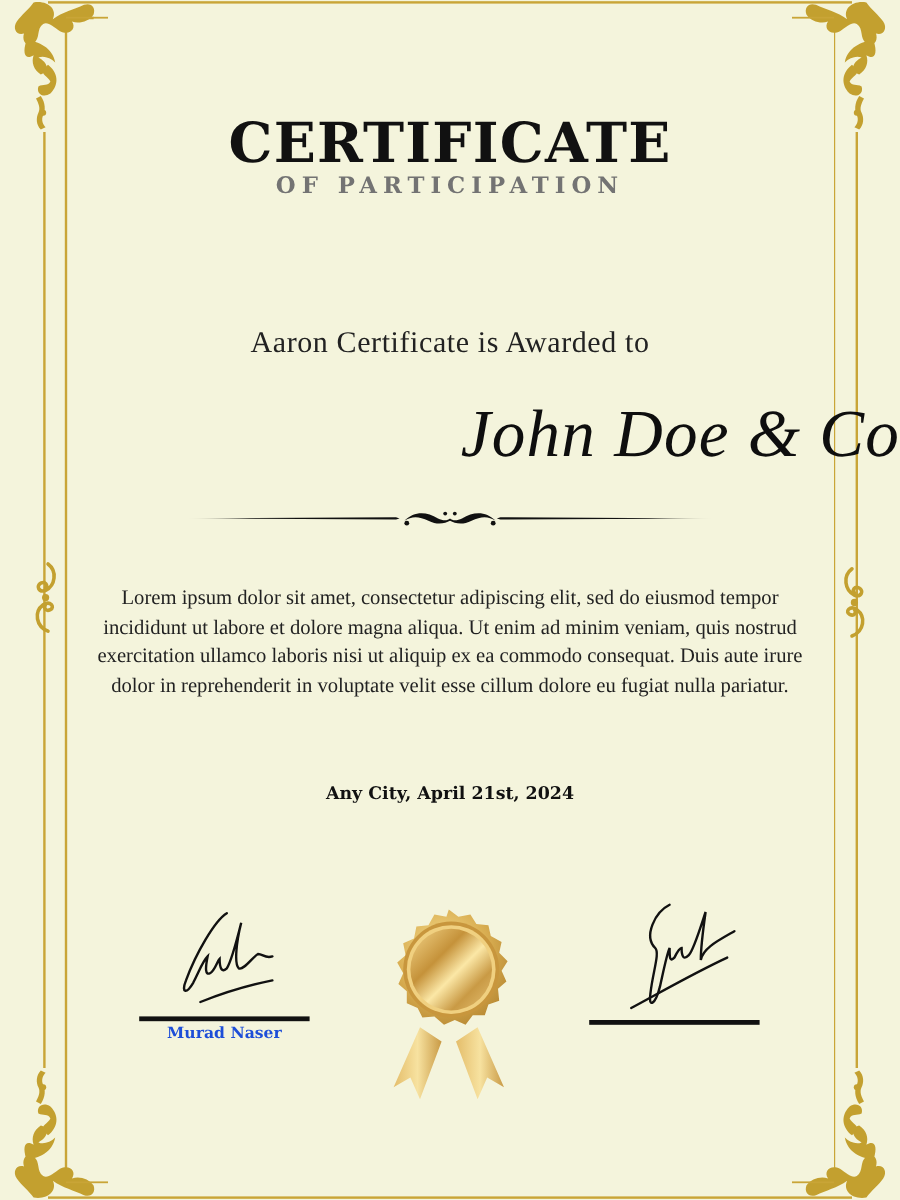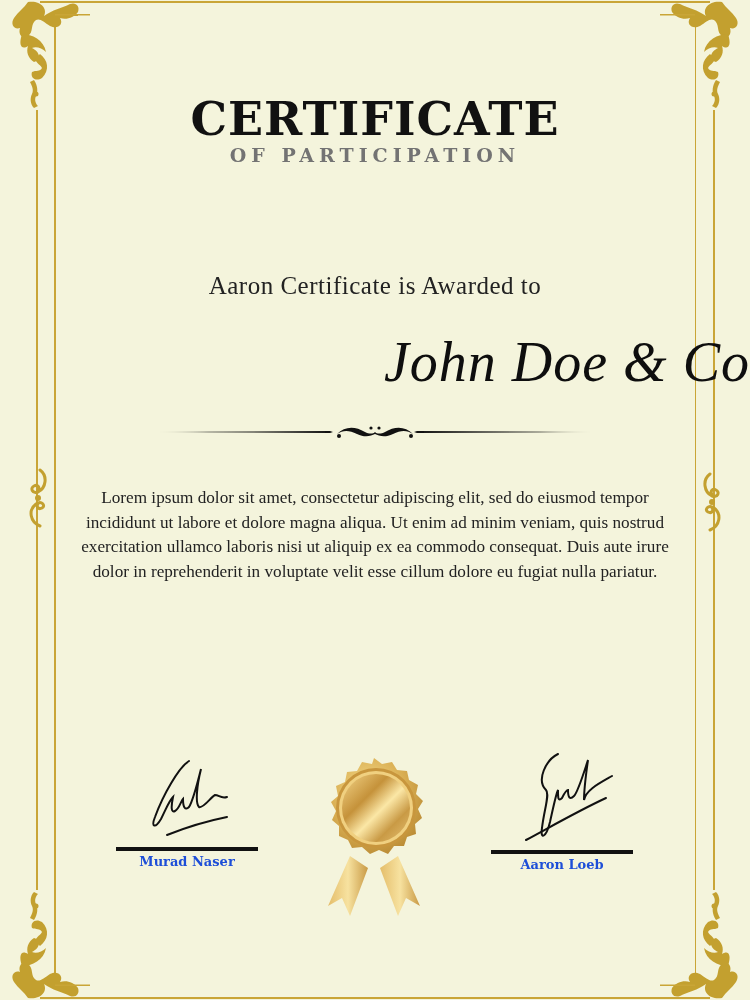--- a/index.html
+++ b/index.html
@@ -162,20 +162,21 @@
     <path d="M262 9 L440 10 L262 11 L259 10 Z" fill="url(#fadeR)"></path>
     <path d="M182 12 C190 4 200 4 210 10 C214 12 218 12 220 10 C222 12 226 12 230 10 C240 4 250 4 258 12 C252 8 246 8 238 12 C230 16 224 14 220 12 C216 14 210 16 202 12 C194 8 188 8 182 12 Z" fill="#111"></path>
     <circle cx="184" cy="14" r="2" fill="#111"></circle>
     <circle cx="256" cy="14" r="2" fill="#111"></circle>
     <circle cx="216" cy="6" r="1.6" fill="#111"></circle>
     <circle cx="224" cy="6" r="1.6" fill="#111"></circle>
   </svg>
 
   <div class="body-text">Lorem ipsum dolor sit amet, consectetur adipiscing elit, sed do eiusmod tempor incididunt ut labore et dolore magna aliqua. Ut enim ad minim veniam, quis nostrud exercitation ullamco laboris nisi ut aliquip ex ea commodo consequat. Duis aute irure dolor in reprehenderit in voluptate velit esse cillum dolore eu fugiat nulla pariatur.</div>
 
+  <div class="date">Any City, April 21st, 2024</div>
 
   <div class="sig-block left">
     <svg class="sig-img" width="120" height="90" viewBox="0 0 120 90">
       <path d="M62 6 C52 12 36 40 28 62 C24 72 28 74 34 64 C40 52 42 46 46 42 C44 52 44 58 48 56 C52 54 54 46 56 44 C56 52 58 56 62 52 C66 46 72 22 74 14 C70 30 68 48 72 52 C76 54 84 42 88 40 C92 40 94 44 100 42" fill="none" stroke="#111" stroke-width="2" stroke-linecap="round"></path>
       <path d="M40 80 C60 72 80 66 100 62" fill="none" stroke="#111" stroke-width="2" stroke-linecap="round"></path>
     </svg>
     <div class="sig-line"></div>
     <div class="sig-name">Murad Naser</div>
   </div>
 
@@ -206,16 +207,15 @@
     <circle cx="66" cy="52" r="37" fill="#f0d080"></circle>
     <circle cx="66" cy="52" r="34" fill="url(#sealInner)"></circle>
   </svg>
 
   <div class="sig-block right">
     <svg class="sig-img" width="120" height="98" viewBox="0 0 120 98">
       <path d="M56 4 C44 10 34 30 44 40 C48 44 42 60 40 78 C38 90 44 88 48 72 C52 54 54 44 56 40 C56 48 56 52 60 48 C62 44 64 40 66 40 C66 48 68 50 72 46 C76 42 82 22 86 10 C84 24 82 40 82 50 C84 40 96 34 110 26" fill="none" stroke="#111" stroke-width="2" stroke-linecap="round"></path>
       <path d="M24 90 C50 76 78 60 104 48" fill="none" stroke="#111" stroke-width="2" stroke-linecap="round"></path>
     </svg>
     <div class="sig-line"></div>
-    <div class="sig-name">Aaron Loeb</div>
   </div>
 
 </div>
 
 </body></html>

